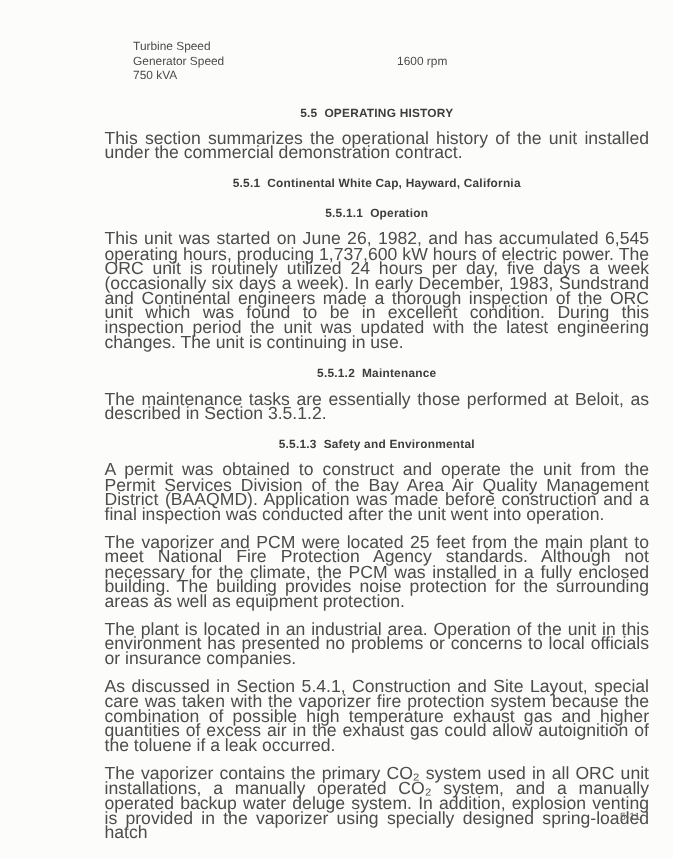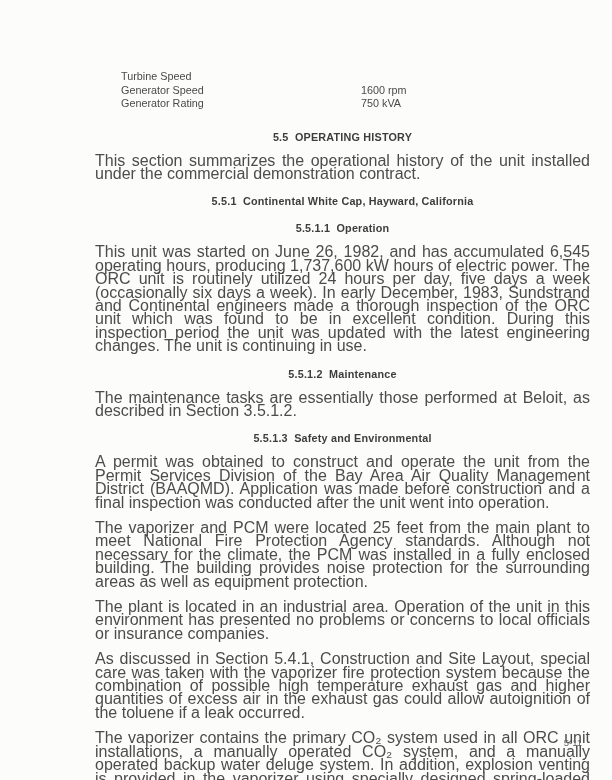--- a/index.html
+++ b/index.html
@@ -2,21 +2,21 @@
 <html><head>
 <meta charset="utf-8">
 <style>
   html, body { margin: 0; padding: 0; background: #e8e8e8; }
   .doc-page {
     position: relative;
     width: 612px;
     height: 780px;
     background: #fcfcfb;
     box-sizing: border-box;
-    padding: 70px 22px 0 95px;
+    padding: 36px 22px 0 95px;
     font-family: "Liberation Sans", sans-serif;
     color: #4a4a4a;
     overflow: hidden;
   }
   .content { width: 495px; }
   .specs { margin-left: 26px; margin-bottom: 20px; }
   .spec-row { display: flex; font-size: 10.8px; line-height: 13.5px; }
   .spec-label { width: 240px; }
   .spec-value { flex: 1; }
   .heading {
@@ -51,21 +51,20 @@
 
     <div class="specs">
       <div class="spec-row">
         <span class="spec-label">Turbine Speed</span>
       </div>
       <div class="spec-row">
         <span class="spec-label">Generator Speed</span>
         <span class="spec-value">1600 rpm</span>
       </div>
       <div class="spec-row">
-        <span class="spec-label">Generator Rating</span>
         <span class="spec-value">750 kVA</span>
       </div>
     </div>
 
     <div class="heading">5.5  OPERATING HISTORY</div>
     <p class="para">This section summarizes the operational history of the unit installed under the commercial demonstration contract.</p>
 
     <div class="heading">5.5.1  Continental White Cap, Hayward, California</div>
 
     <div class="heading">5.5.1.1  Operation</div>

